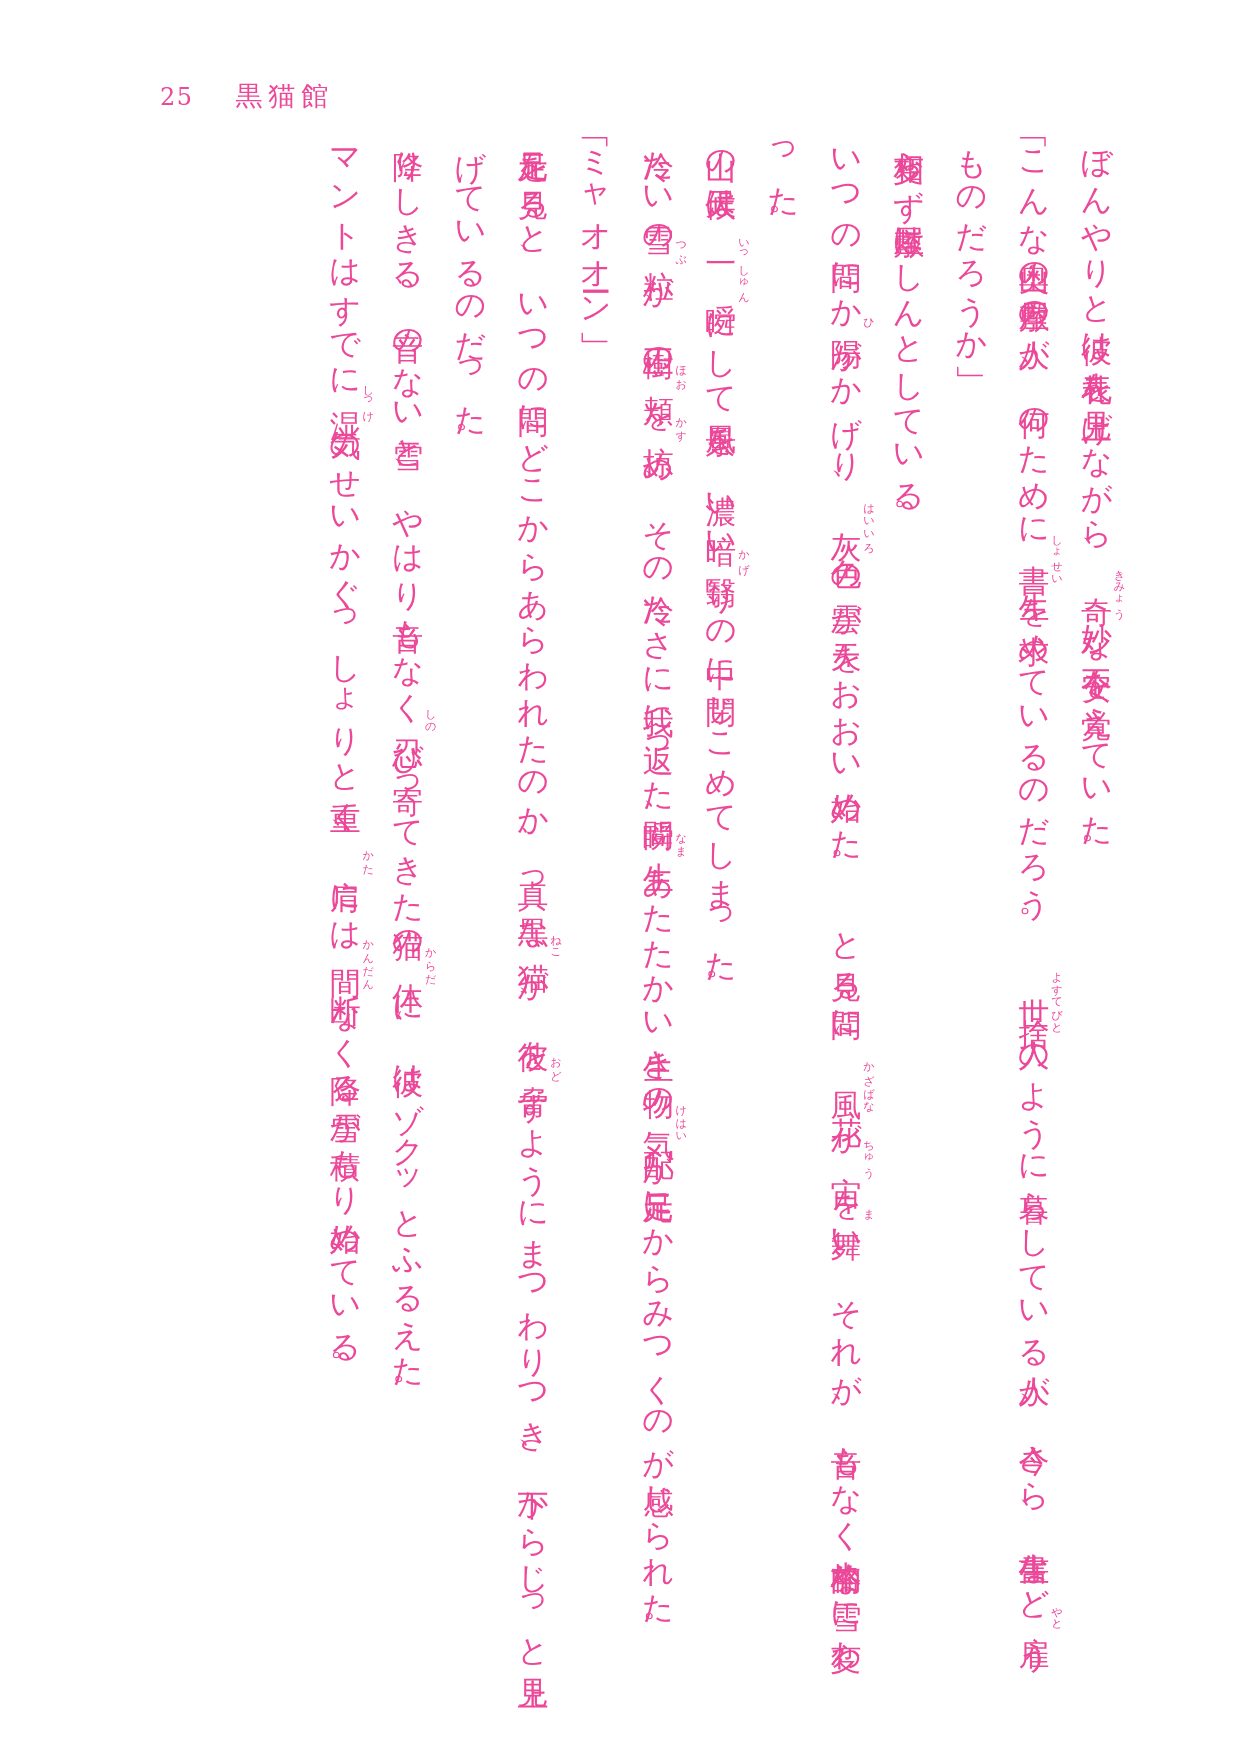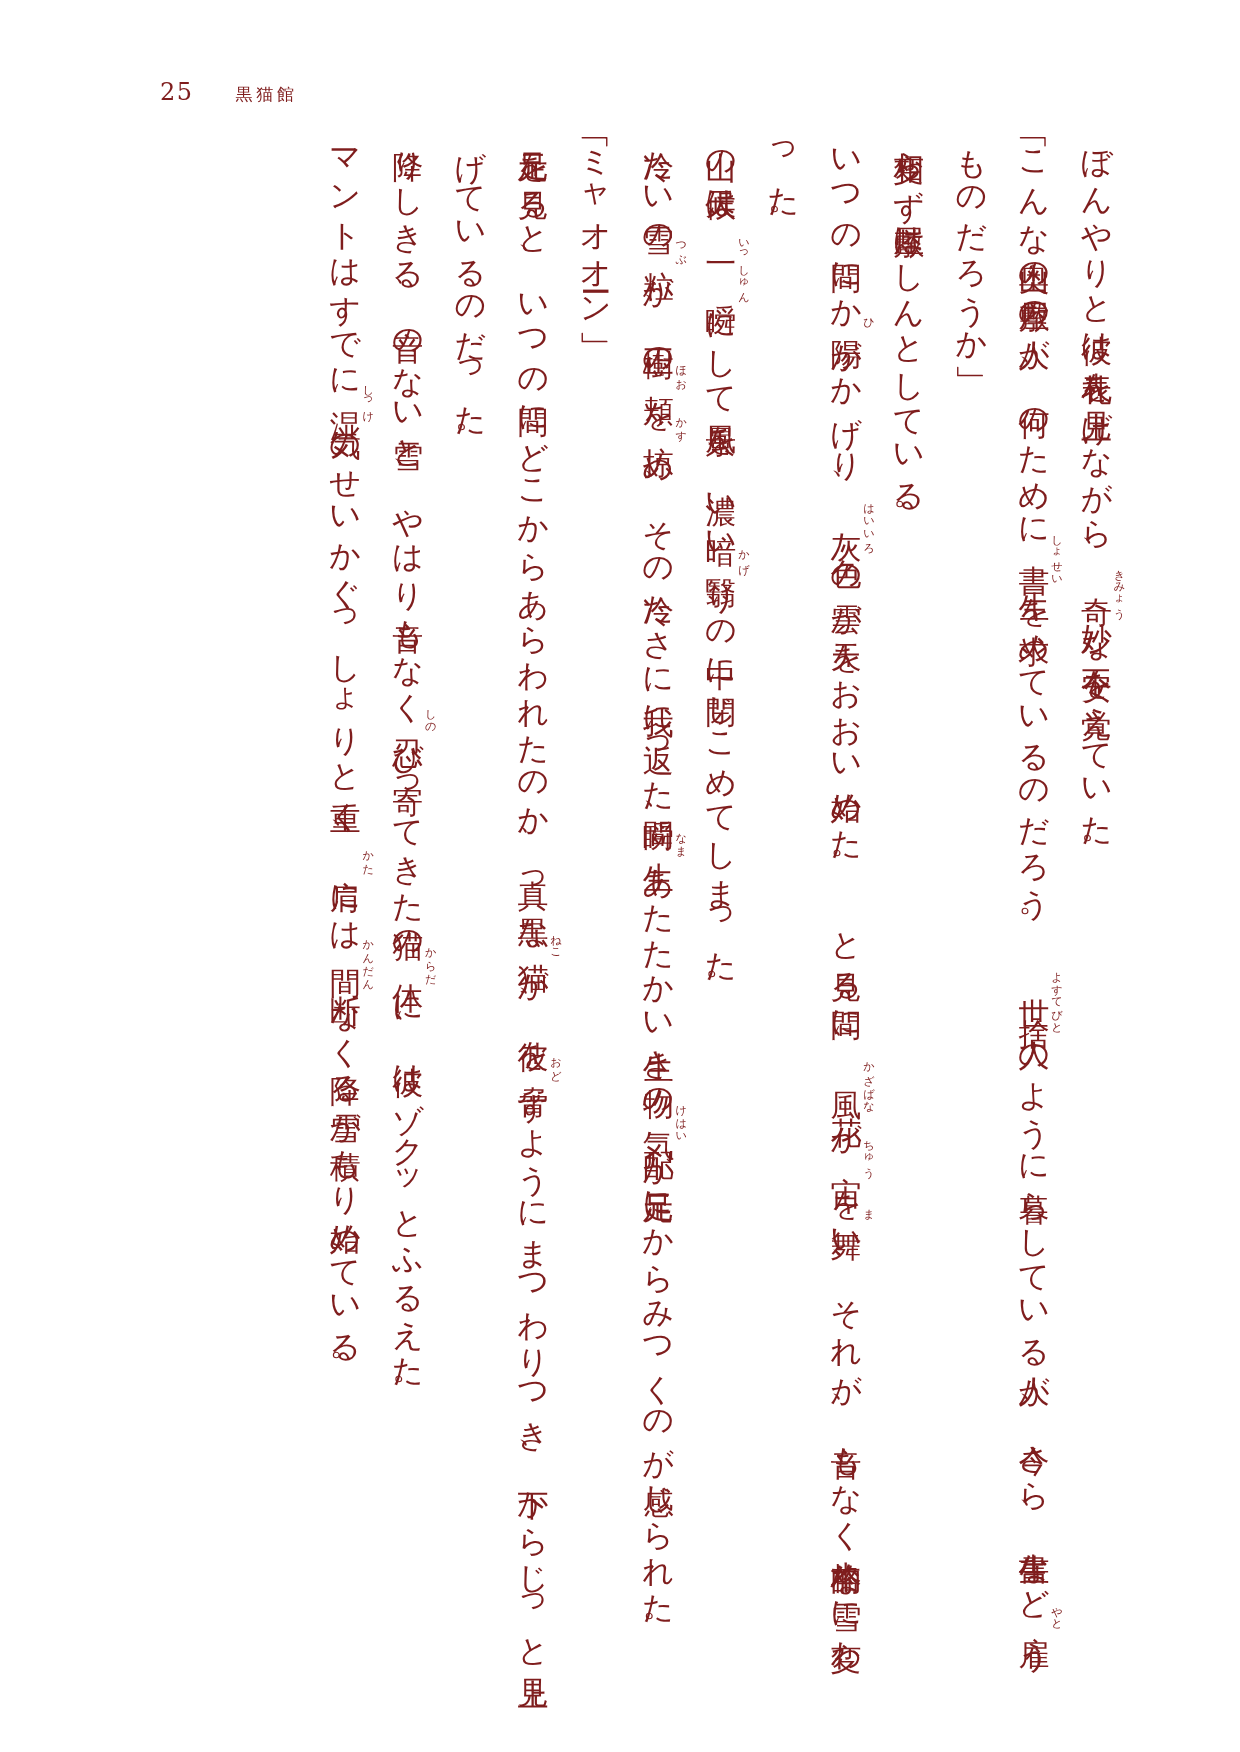--- a/index.html
+++ b/index.html
@@ -6,40 +6,40 @@
     margin: 0;
     padding: 0;
     background: #ffffff;
   }
   .page {
     position: relative;
     width: 1240px;
     height: 1752px;
     background: #ffffff;
     font-family: "DejaVu Serif", "Liberation Serif", serif;
-    color: #7f1d1d;
+    color: #ec4899;
     overflow: hidden;
   }
 
   
   .header {
     position: absolute;
     top: 78px;
     left: 160px;
     display: flex;
     align-items: baseline;
     gap: 42px;
     font-size: 24px;
     letter-spacing: 0.06em;
   }
   .header .folio {
     font-size: 24px;
   }
   .header .running-title {
-    font-size: 17px;
+    font-size: 27px;
     letter-spacing: 0.22em;
   }
 
   
   .body-area {
     position: absolute;
     top: 128px;
     right: 112px;
     left: 118px;
     bottom: 96px;

